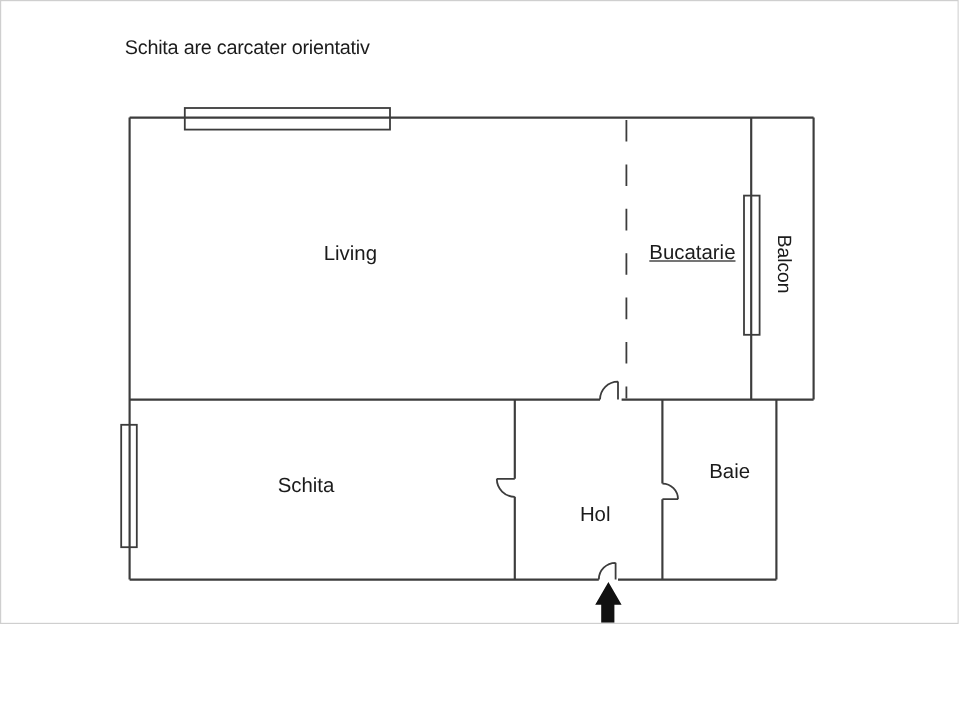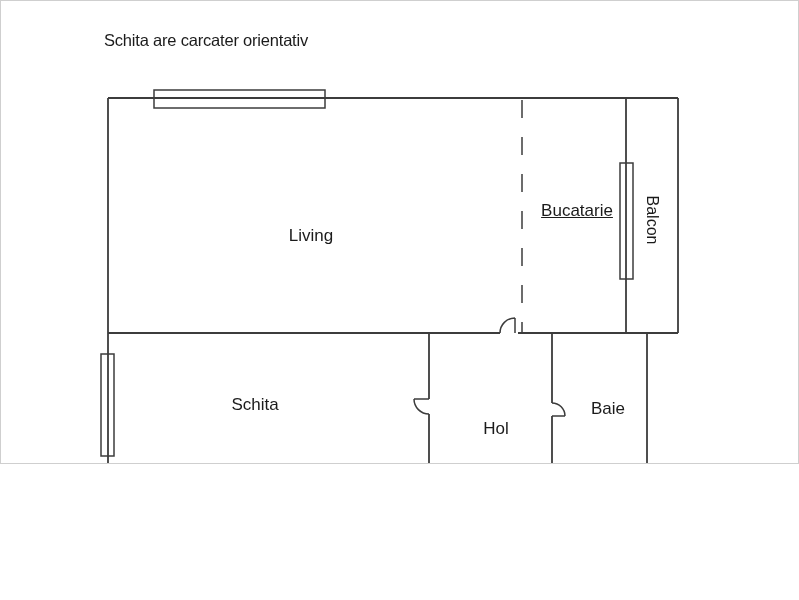--- a/index.html
+++ b/index.html
@@ -1,18 +1,18 @@
 <!DOCTYPE html>
 <html style="--wall: #3c3c3c; --text: #1b1b1b; --arrow: #111111; --ring: #4b4c4e; --logoText: #76777a;"><head>
 <meta charset="utf-8">
 <style>
   html,body{margin:0;padding:0;background:#ffffff;}
   .canvas{
     position:relative;
-    width:799px;height:464px;
+    width:799px;height:520px;
     background:#ffffff;
     border:1px solid #cfcfcf;
     box-sizing:border-box;
     overflow:hidden;
     font-family:"Liberation Sans", sans-serif;
   }
   .disclaimer{
     position:absolute;
     left:103px;top:30px;
     font-size:16.5px;
@@ -78,21 +78,21 @@
     <rect class="win" x="100" y="353" width="13" height="102"></rect>
 
     <path class="door" d="M514,332 V317 M499,332 A15,15 0 0 1 514,317"></path>
     <path class="door" d="M428,398 H413 M413,398 A15,15 0 0 0 428,413"></path>
     <path class="door" d="M551,415 H564 M551,402 A13,13 0 0 1 564,415"></path>
     <path class="door" d="M512,482 V468 M498,482 A14,14 0 0 1 512,468"></path>
 
     <path class="arrow" d="M506,484 L517,503 L511,503 L511,518 L500,518 L500,503 L495,503 Z"></path>
   </svg>
 
-  <div class="room-label" style="left:310px;top:211px;margin-top:24px;">Living</div>
+  <div class="room-label" style="left:291px;top:211px;">Living</div>
   <div class="room-label" style="left:576px;top:210px;text-decoration:underline;">Bucatarie</div>
   <div class="room-label vertical" style="left:651px;top:219px;">Balcon</div>
   <div class="room-label" style="left:254px;top:404px;">Schita</div>
   <div class="room-label" style="left:495px;top:428px;">Hol</div>
-  <div class="room-label" style="left:607px;top:408px;">Baie</div>
+  <div class="room-label" style="left:607px;top:392px;">Baie</div>
 
 
 </div>
 
 </body></html>

